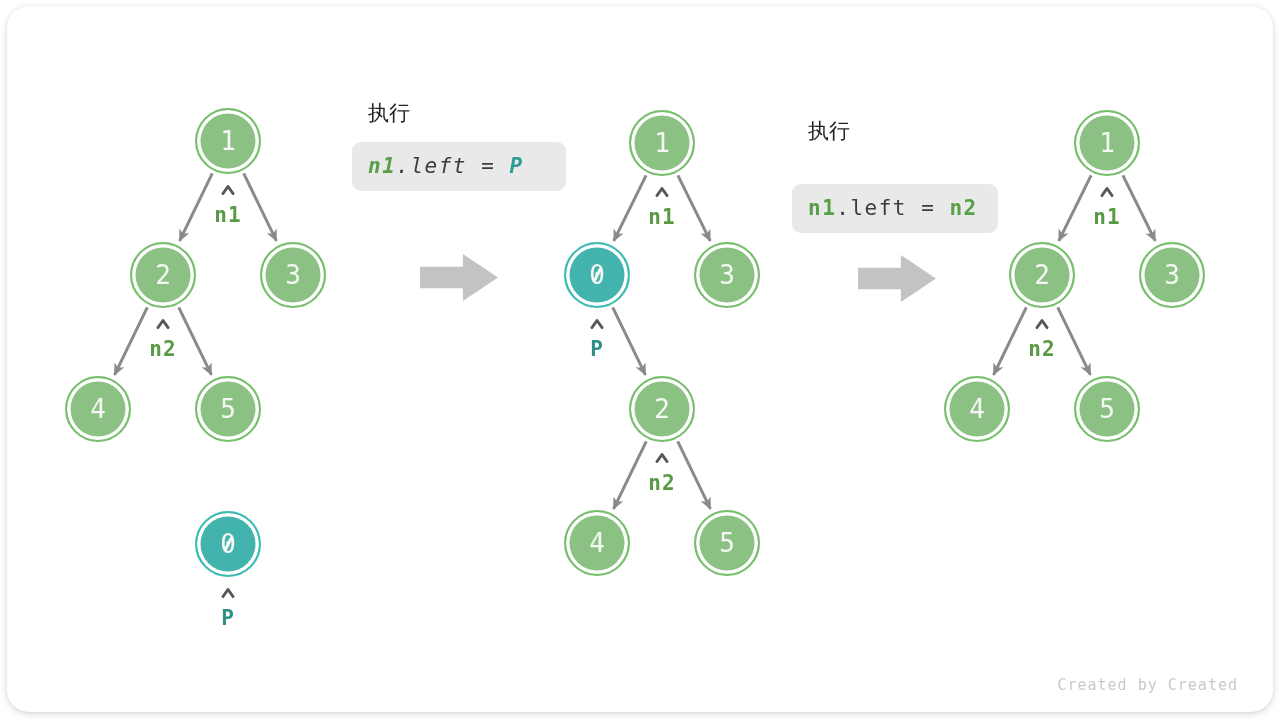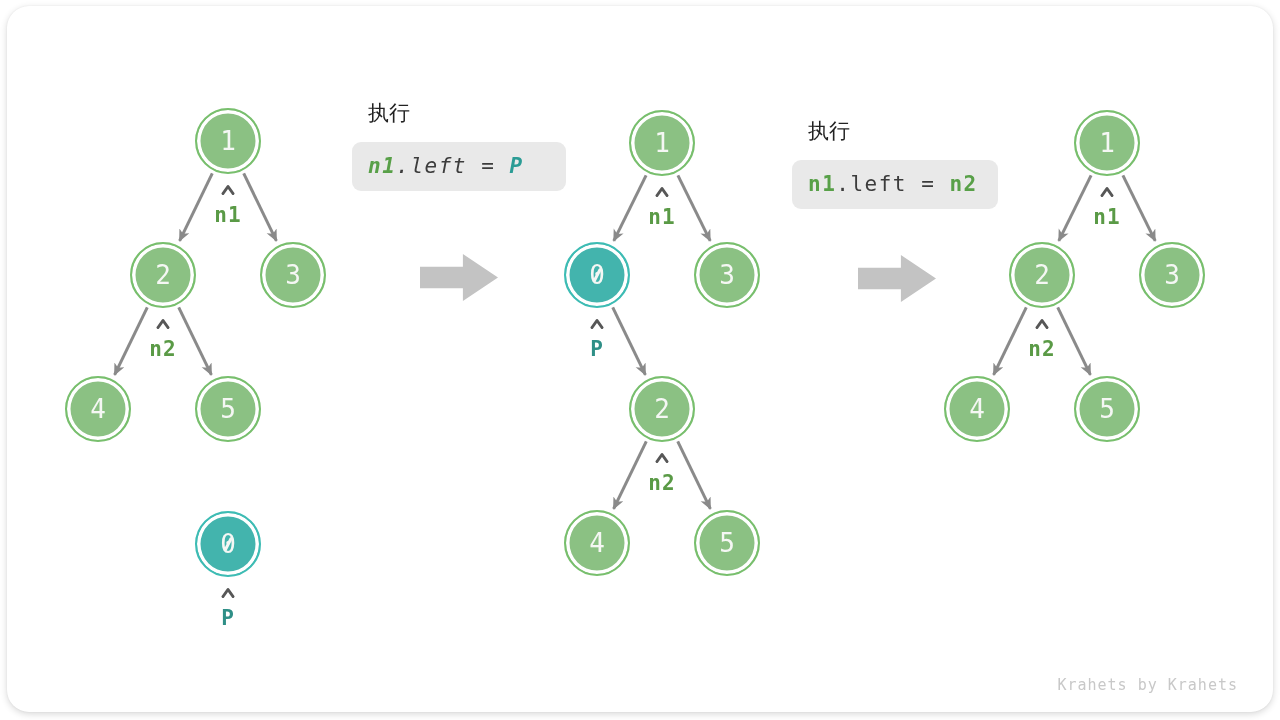--- a/index.html
+++ b/index.html
@@ -154,20 +154,20 @@
       <div class="pointer-label green" style="left: 1002px; top: 337px;">n2</div>
     </div>
 
   <div class="code-group" style="left: 352px; top: 99px;">
     <div class="exec-header">执行</div>
     <div class="code-box" style="min-width: 214px; font-style: italic;"><div><span class="tok-green">n1</span><span class="tok-plain">.left = </span><span class="tok-teal">P</span></div></div>
   </div>
 
   <div class="code-group" style="left: 792px; top: 117px;">
     <div class="exec-header">执行</div>
-    <div class="code-box" style="min-width: 206px;"><div><span class="tok-green">n1</span><span class="tok-plain">.left = </span><span class="tok-green">n2</span></div></div>
+    <div class="code-box" style="min-width: 206px; margin-top: 24px;"><div><span class="tok-green">n1</span><span class="tok-plain">.left = </span><span class="tok-green">n2</span></div></div>
   </div>
 
   <div class="block-arrow" style="left: 420px; top: 254px; background: rgb(195, 195, 195);"></div>
   <div class="block-arrow" style="left: 858px; top: 255px; background: rgb(195, 195, 195);"></div>
 
-  <div class="watermark">Krahets by Krahets</div>
+  <div class="watermark">Created by Created</div>
 </div>
 
 </body></html>

